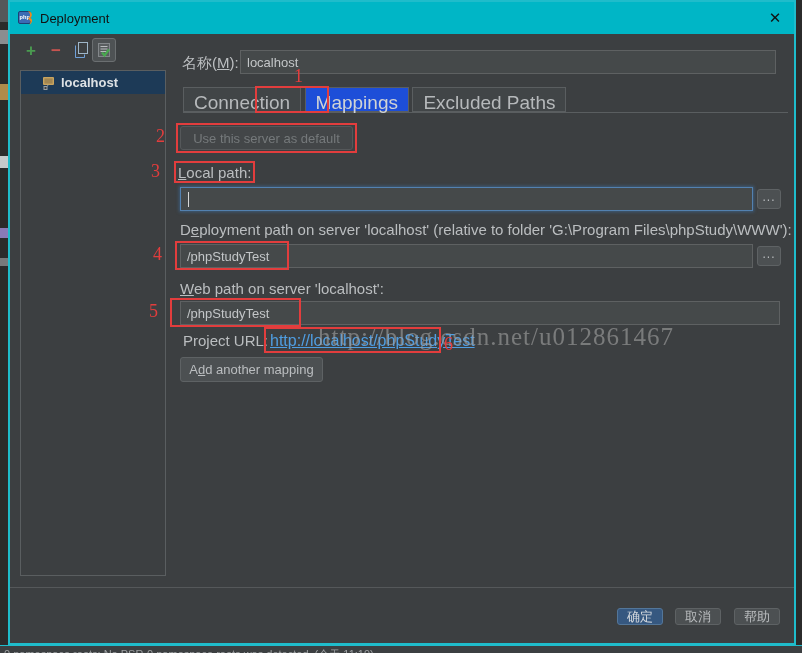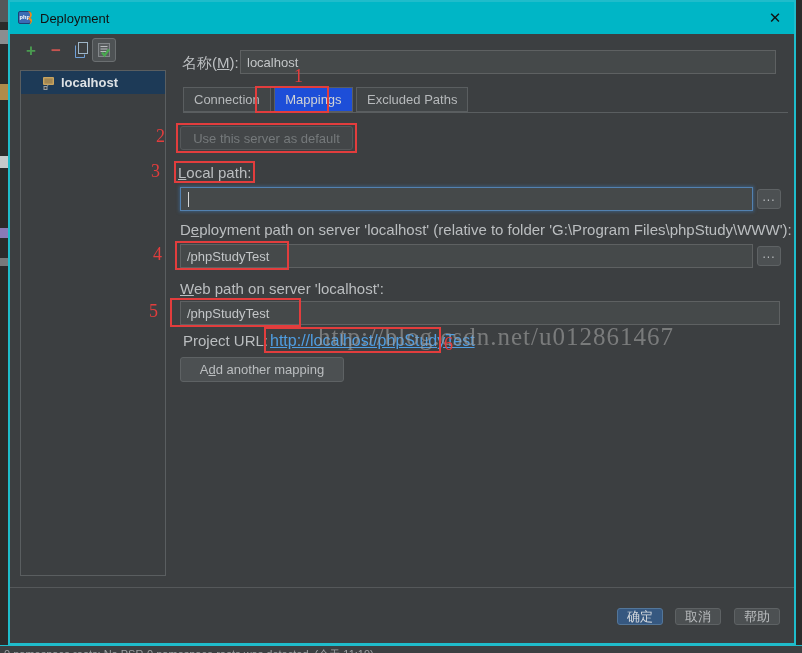--- a/index.html
+++ b/index.html
@@ -51,21 +51,21 @@
   .caret { display:inline-block; width:1px; height:15px; background:#d8d8d8; margin-left:1px; }
   .btn {
     position:absolute; background:#4c5052; border:1px solid #5e6264; border-radius:3px;
     color:#bbbec0; font-size:13px; display:flex; align-items:center; justify-content:center; cursor:default;
   }
   .btn.disabled { background:#434648; color:#75797b; border-color:#55585a; }
   .btn.primary { background:#365880; border-color:#537699; color:#d6dade; }
   .browse { width:24px; height:20px; font-size:12px; letter-spacing:1px; padding-bottom:5px; }
   .tab {
     display:inline-block; border:1px solid #5a5e60; background:#414547; color:#b6b9bb;
-    font-size:13px; padding:4px 10px 5px; margin-right:-1px; height:25px;
+    font-size:19px; padding:4px 10px 5px; margin-right:-1px; height:25px;
   }
   .tab.selected { background:#1d4ed8; color:#d0d3d5; }
   .tabs-row { position:absolute; left:173px; top:57px; white-space:nowrap; }
   .tabs-sep { position:absolute; left:173px; top:82px; width:605px; height:1px; background:#5a5e60; }
   .link { font-size:16px; color:#4f9ee3; text-decoration:underline; cursor:pointer; white-space:nowrap; }
 
   
   .ann-digit {
     position:absolute; font-family:"Liberation Serif", serif; font-size:18px; color:#e23d3d; z-index:30;
   }
@@ -188,21 +188,21 @@
     <div class="btn browse" style="left:747px;top:216px;">...</div>
 
     <div class="lab" style="left:170px;top:250px;"><span></span><u>W</u><span>eb path on server 'localhost':</span></div>
     <div class="field" style="left:170px;top:271px;width:600px;">
       <span>/phpStudyTest</span>
     </div>
 
     <div class="lab" style="left:173px;top:302px;">Project URL:</div>
     <a class="link" style="position:absolute;left:260px;top:302px;">http://localhost/phpStudyTest</a>
 
-    <div class="btn" style="left:170px;top:327px;width:164px;height:25px;">
+    <div class="btn" style="left:170px;top:327px;width:143px;height:25px;">
         <span><span>A</span><u>d</u><span>d another mapping</span></span>
       </div>
 
     <div class="ann-digit" style="left:284px;top:36px;">1</div>
     <div class="ann-box" style="left:245px;top:56px;width:74px;height:27px;"></div>
 
     <div class="ann-digit" style="left:146px;top:96px;">2</div>
     <div class="ann-box" style="left:166px;top:93px;width:181px;height:30px;"></div>
 
     <div class="ann-digit" style="left:141px;top:131px;">3</div>

